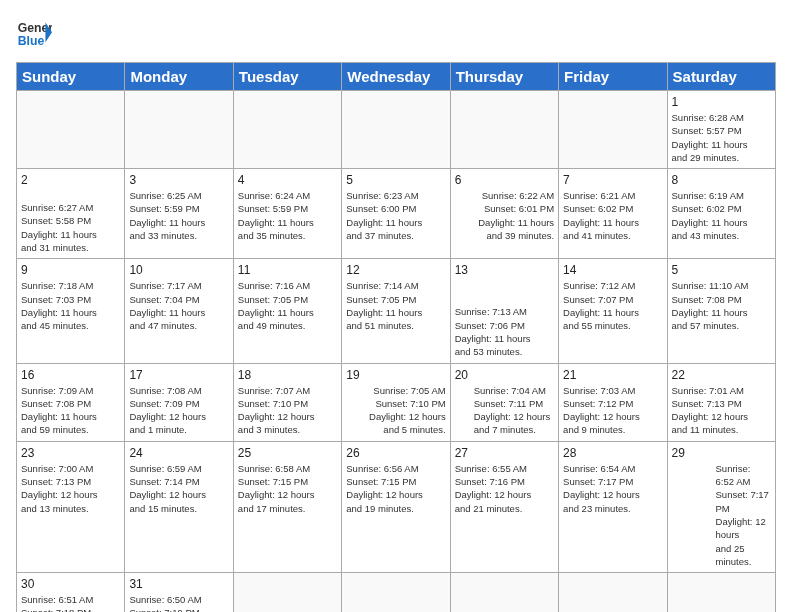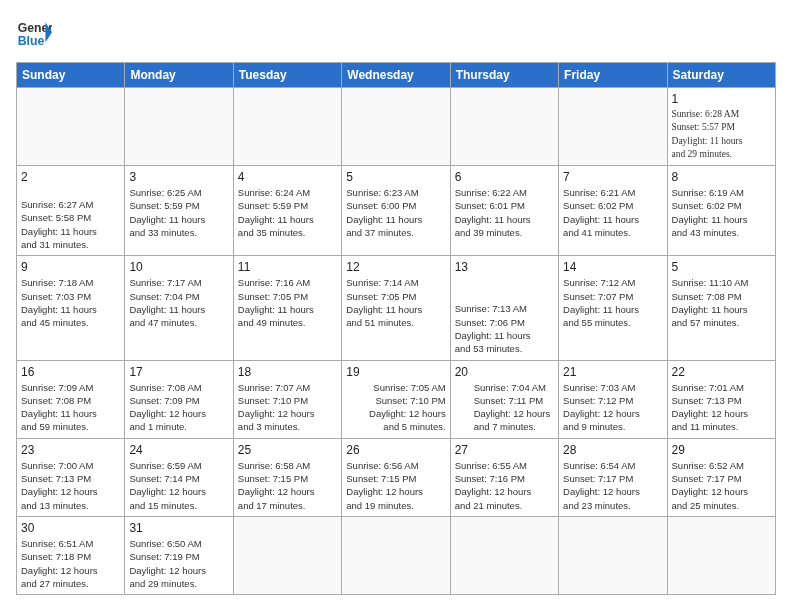--- a/index.html
+++ b/index.html
@@ -42,21 +42,21 @@
       color: #444;
     }
     .calendar {
       width: 100%;
       border-collapse: collapse;
       border: 1px solid #aaa;
     }
     .calendar th {
       background-color: #2a6fc9;
       color: #fff;
-      font-size: 12px;
+      font-size: 15px;
       font-weight: bold;
       text-align: left;
       padding: 5px 5px;
       border: 1px solid #aaa;
     }
     .calendar td {
       vertical-align: top;
       border: 1px solid #aaa;
       padding: 4px 4px;
       width: calc(100% / 7);
@@ -118,21 +118,21 @@
     <tbody id="calendar-body">
     <tr>
           <td class="empty-cell"></td>
           <td class="empty-cell"></td>
           <td class="empty-cell"></td>
           <td class="empty-cell"></td>
           <td class="empty-cell"></td>
           <td class="empty-cell"></td>
           <td>
             <span class="day-number">1</span>
-            <div class="day-info" style="white-space: pre-line; font-family: Liberation Serif, serif;">Sunrise: 6:28 AM
+            <div class="day-info" style="white-space: pre-line;">Sunrise: 6:28 AM
 Sunset: 5:57 PM
 Daylight: 11 hours
 and 29 minutes.</div>
           </td>
         </tr>
         <tr>
           <td>
             <span class="day-number">2</span>
             <div class="day-info" style="white-space: pre-line; margin-top: 14px;">Sunrise: 6:27 AM
 Sunset: 5:58 PM
@@ -155,21 +155,21 @@
           </td>
           <td>
             <span class="day-number">5</span>
             <div class="day-info" style="white-space: pre-line;">Sunrise: 6:23 AM
 Sunset: 6:00 PM
 Daylight: 11 hours
 and 37 minutes.</div>
           </td>
           <td>
             <span class="day-number">6</span>
-            <div class="day-info" style="white-space: pre-line;">Sunrise: 6:22 AM
+            <div class="day-info" style="white-space: pre-line; text-align: right;">Sunrise: 6:22 AM
 Sunset: 6:01 PM
 Daylight: 11 hours
 and 39 minutes.</div>
           </td>
           <td>
             <span class="day-number">7</span>
             <div class="day-info" style="white-space: pre-line;">Sunrise: 6:21 AM
 Sunset: 6:02 PM
 Daylight: 11 hours
 and 41 minutes.</div>
@@ -322,21 +322,21 @@
           </td>
           <td>
             <span class="day-number">28</span>
             <div class="day-info" style="white-space: pre-line;">Sunrise: 6:54 AM
 Sunset: 7:17 PM
 Daylight: 12 hours
 and 23 minutes.</div>
           </td>
           <td>
             <span class="day-number">29</span>
-            <div class="day-info" style="white-space: pre-line;">Sunrise: 6:52 AM
+            <div class="day-info" style="white-space: pre-line; margin-left: 44px;">Sunrise: 6:52 AM
 Sunset: 7:17 PM
 Daylight: 12 hours
 and 25 minutes.</div>
           </td>
         </tr>
         <tr class="last-row">
           <td>
             <span class="day-number">30</span>
             <div class="day-info" style="white-space: pre-line;">Sunrise: 6:51 AM
 Sunset: 7:18 PM

